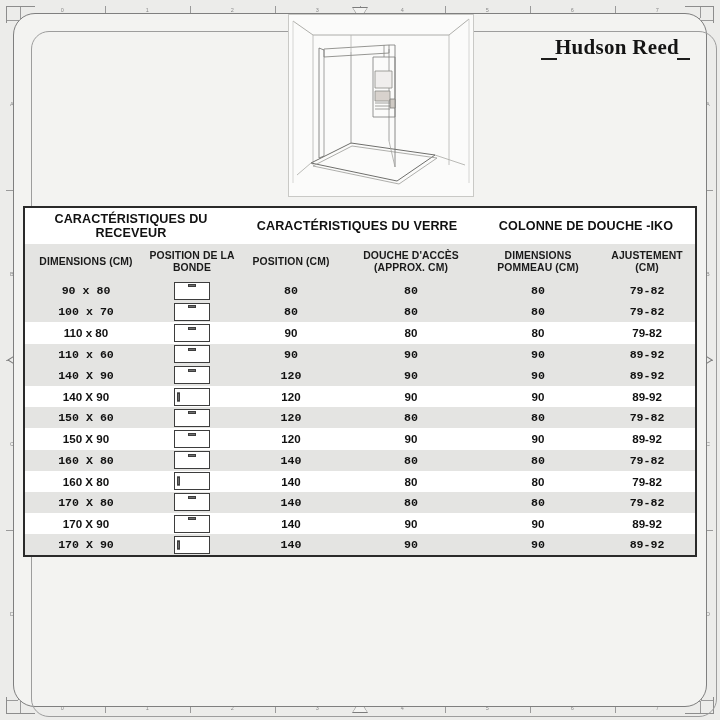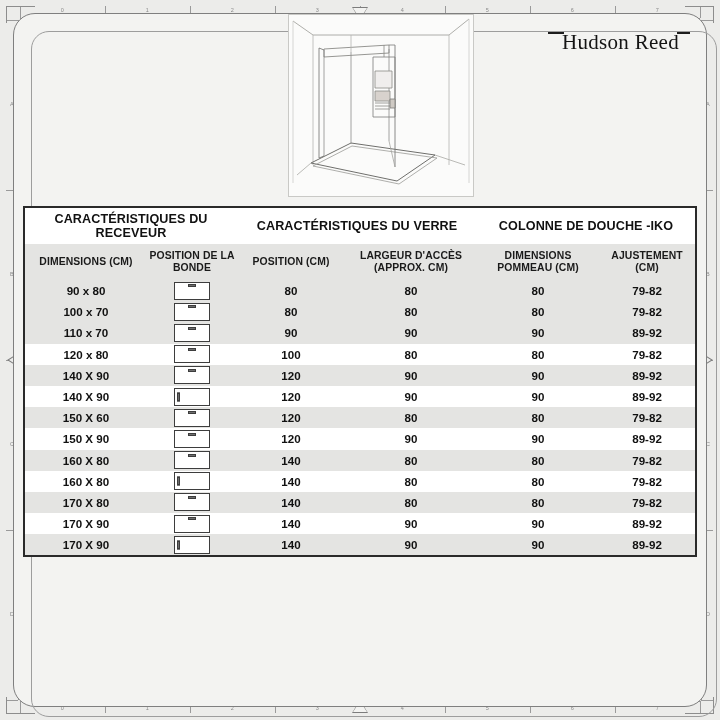--- a/index.html
+++ b/index.html
@@ -76,22 +76,23 @@
     overflow: hidden;
   }
   #illustration svg { display:block; }
 
   
   #brand {
     position: absolute;
     right: 30px;
     top: 32px;
     display: flex;
-    align-items: flex-start;
+    align-items: flex-end;
     height: 28px;
+    font-weight: bold;
   }
   #brand .logo-rule-l, #brand .logo-rule-r {
     display: inline-block;
     width: 16px;
     height: 1.6px;
     background: #1c1c1c;
   }
   #brand .logo-rule-r { width: 13px; }
   #brand .brand-text {
     font-family: "Liberation Serif", serif;
@@ -153,21 +154,21 @@
   td.cell {
     height: 21.2px;
     text-align: center;
     vertical-align: middle;
     font-weight: bold;
     font-size: 11.6px;
     color: #111111;
     white-space: nowrap;
   }
   tr.odd td { background: #ffffff; }
-  tr.even td { background: #e4e4e2; }
+  tr.even td { background: #e4e4e2; font-family: Liberation Mono, monospace; }
 
   
   .drain-cell { line-height: 0; }
   .drain-ico {
     display: inline-block;
     position: relative;
     width: 36px;
     height: 18px;
     border: 1.3px solid #3d3d3d;
     background: #ffffff;
@@ -351,21 +352,21 @@
       <thead>
         <tr>
           <td class="grp-head" colspan="2">CARACTÉRISTIQUES DU RECEVEUR</td>
           <td class="grp-head vsep-left" colspan="2">CARACTÉRISTIQUES DU VERRE</td>
           <td class="grp-head vsep-left" colspan="2">COLONNE DE DOUCHE -IKO</td>
         </tr>
         <tr>
           <td class="sub-head">DIMENSIONS (CM)</td>
           <td class="sub-head">POSITION DE LA BONDE</td>
           <td class="sub-head vsep-left">POSITION (CM)</td>
-          <td class="sub-head">LARGEUR D'ACCÈS (APPROX. CM)</td>
+          <td class="sub-head">DOUCHE D'ACCÈS (APPROX. CM)</td>
           <td class="sub-head vsep-left">DIMENSIONS POMMEAU (CM)</td>
           <td class="sub-head">AJUSTEMENT (CM)</td>
         </tr>
       </thead>
       <tbody id="table-body">
           <tr class="even">
             <td class="cell">90 x 80</td>
             <td class="cell drain-cell"><span class="drain-ico"><span class="bonde-h"></span></span></td>
             <td class="cell vsep-left">80</td>
             <td class="cell">80</td>
@@ -373,35 +374,35 @@
             <td class="cell">79-82</td>
           </tr>
           <tr class="even">
             <td class="cell">100 x 70</td>
             <td class="cell drain-cell"><span class="drain-ico"><span class="bonde-h"></span></span></td>
             <td class="cell vsep-left">80</td>
             <td class="cell">80</td>
             <td class="cell vsep-left">80</td>
             <td class="cell">79-82</td>
           </tr>
-          <tr class="even">
-            <td class="cell">110 x 70</td>
-            <td class="cell drain-cell"><span class="drain-ico"><span class="bonde-h"></span></span></td>
-            <td class="cell vsep-left">90</td>
-            <td class="cell">90</td>
-            <td class="cell vsep-left">90</td>
-            <td class="cell">89-92</td>
-          </tr>
           <tr class="odd">
-            <td class="cell">120 x 80</td>
-            <td class="cell drain-cell"><span class="drain-ico"><span class="bonde-h"></span></span></td>
-            <td class="cell vsep-left">100</td>
-            <td class="cell">80</td>
-            <td class="cell vsep-left">80</td>
-            <td class="cell">79-82</td>
+            <td class="cell">110 x 80</td>
+            <td class="cell drain-cell"><span class="drain-ico"><span class="bonde-h"></span></span></td>
+            <td class="cell vsep-left">90</td>
+            <td class="cell">80</td>
+            <td class="cell vsep-left">80</td>
+            <td class="cell">79-82</td>
+          </tr>
+          <tr class="even">
+            <td class="cell">110 x 60</td>
+            <td class="cell drain-cell"><span class="drain-ico"><span class="bonde-h"></span></span></td>
+            <td class="cell vsep-left">90</td>
+            <td class="cell">90</td>
+            <td class="cell vsep-left">90</td>
+            <td class="cell">89-92</td>
           </tr>
           <tr class="even">
             <td class="cell">140 X 90</td>
             <td class="cell drain-cell"><span class="drain-ico"><span class="bonde-h"></span></span></td>
             <td class="cell vsep-left">120</td>
             <td class="cell">90</td>
             <td class="cell vsep-left">90</td>
             <td class="cell">89-92</td>
           </tr>
           <tr class="odd">

